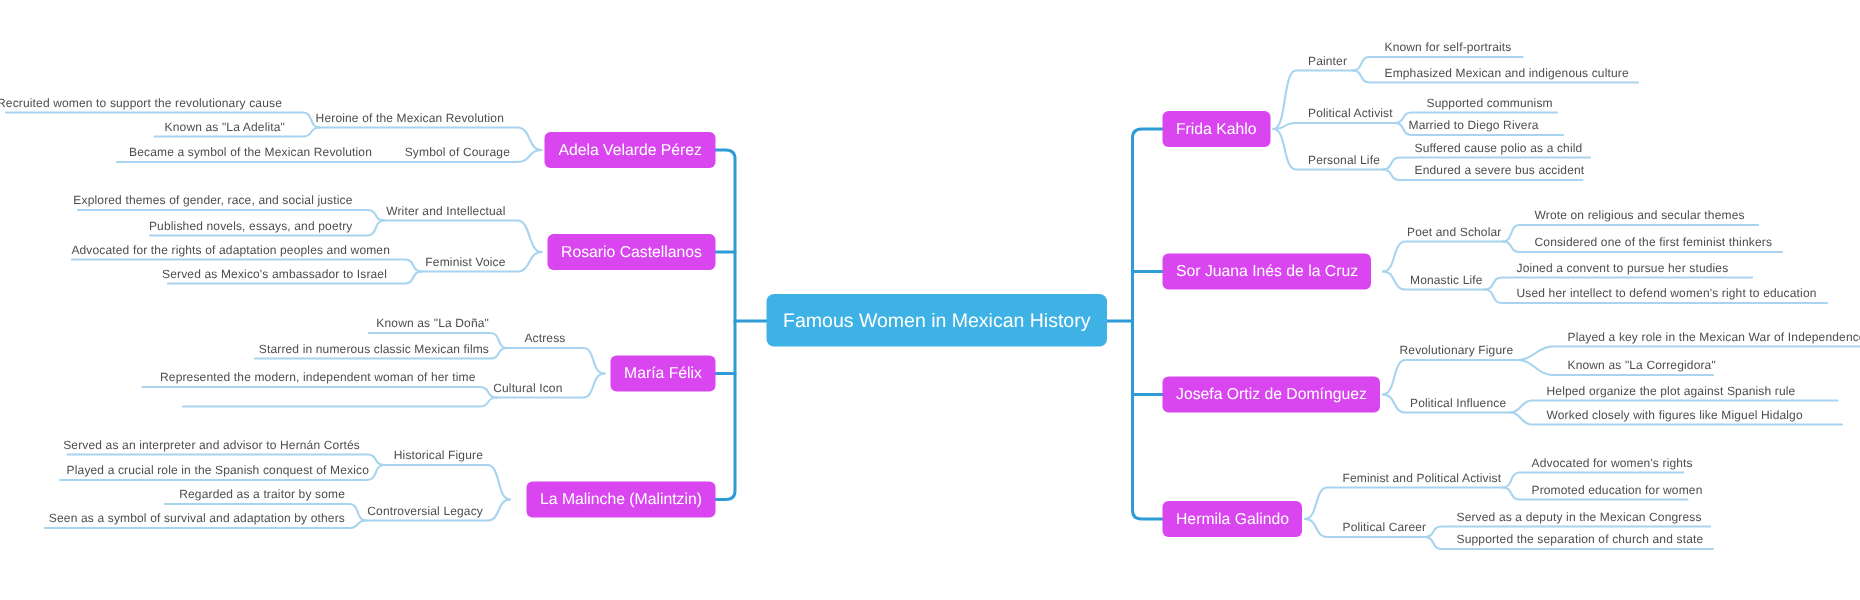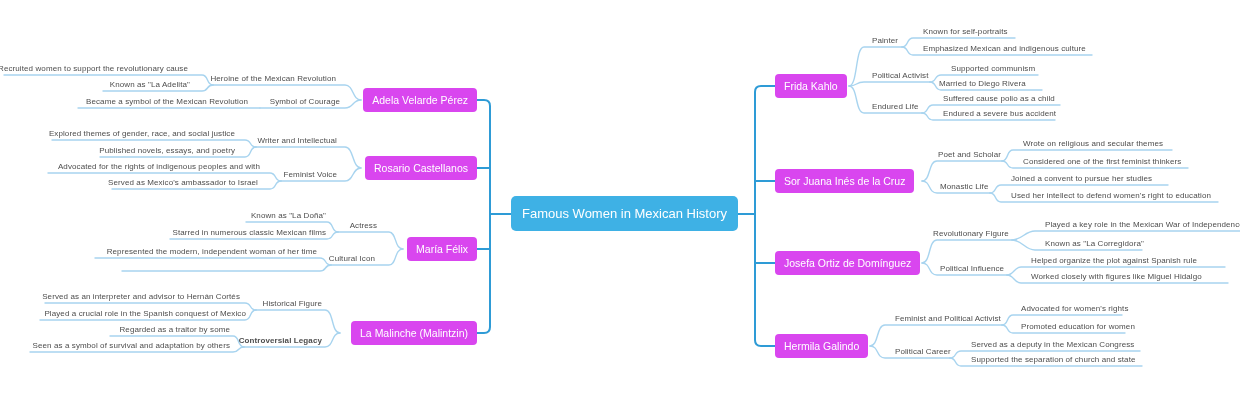--- a/index.html
+++ b/index.html
@@ -113,39 +113,39 @@
   <div class="lbl" style="right:904px;top:73px;">Heroine of the Mexican Revolution</div>
   <div class="lbl" style="right:900px;top:96px;">Symbol of Courage</div>
   <div class="lbl" style="right:1052px;top:63px;">Recruited women to support the revolutionary cause</div>
   <div class="lbl" style="right:1050px;top:79px;">Known as "La Adelita"</div>
   <div class="lbl" style="right:992px;top:96px;">Became a symbol of the Mexican Revolution</div>
 
   <div class="lbl" style="right:903px;top:135px;">Writer and Intellectual</div>
   <div class="lbl" style="right:903px;top:169px;">Feminist Voice</div>
   <div class="lbl" style="right:1005px;top:128px;">Explored themes of gender, race, and social justice</div>
   <div class="lbl" style="right:1005px;top:145px;">Published novels, essays, and poetry</div>
-  <div class="lbl" style="right:980px;top:161px;">Advocated for the rights of indigenous peoples and with</div>
+  <div class="lbl" style="right:980px;top:161px;">Advocated for the rights of adaptation peoples and women</div>
   <div class="lbl" style="right:982px;top:177px;">Served as Mexico's ambassador to Israel</div>
 
   <div class="lbl" style="right:863px;top:220px;">Actress</div>
   <div class="lbl" style="right:865px;top:253px;">Cultural Icon</div>
   <div class="lbl" style="right:914px;top:210px;">Known as "La Doña"</div>
   <div class="lbl" style="right:914px;top:227px;">Starred in numerous classic Mexican films</div>
   <div class="lbl" style="right:923px;top:246px;">Represented the modern, independent woman of her time</div>
 
   <div class="lbl" style="right:918px;top:298px;">Historical Figure</div>
-  <div class="lbl" style="right:918px;top:335px;font-weight:bold;">Controversial Legacy</div>
+  <div class="lbl" style="right:918px;top:335px;">Controversial Legacy</div>
   <div class="lbl" style="right:1000px;top:291px;">Served as an interpreter and advisor to Hernán Cortés</div>
   <div class="lbl" style="right:994px;top:308px;">Played a crucial role in the Spanish conquest of Mexico</div>
   <div class="lbl" style="right:1010px;top:324px;">Regarded as a traitor by some</div>
   <div class="lbl" style="right:1010px;top:340px;">Seen as a symbol of survival and adaptation by others</div>
 
   <div class="lbl" style="left:872px;top:35px;">Painter</div>
   <div class="lbl" style="left:872px;top:70px;">Political Activist</div>
-  <div class="lbl" style="left:872px;top:101px;">Endured Life</div>
+  <div class="lbl" style="left:872px;top:101px;">Personal Life</div>
   <div class="lbl" style="left:923px;top:26px;">Known for self-portraits</div>
   <div class="lbl" style="left:923px;top:43px;">Emphasized Mexican and indigenous culture</div>
   <div class="lbl" style="left:951px;top:63px;">Supported communism</div>
   <div class="lbl" style="left:939px;top:78px;">Married to Diego Rivera</div>
   <div class="lbl" style="left:943px;top:93px;">Suffered cause polio as a child</div>
   <div class="lbl" style="left:943px;top:108px;">Endured a severe bus accident</div>
 
   <div class="lbl" style="left:938px;top:149px;">Poet and Scholar</div>
   <div class="lbl" style="left:940px;top:181px;">Monastic Life</div>
   <div class="lbl" style="left:1023px;top:138px;">Wrote on religious and secular themes</div>

